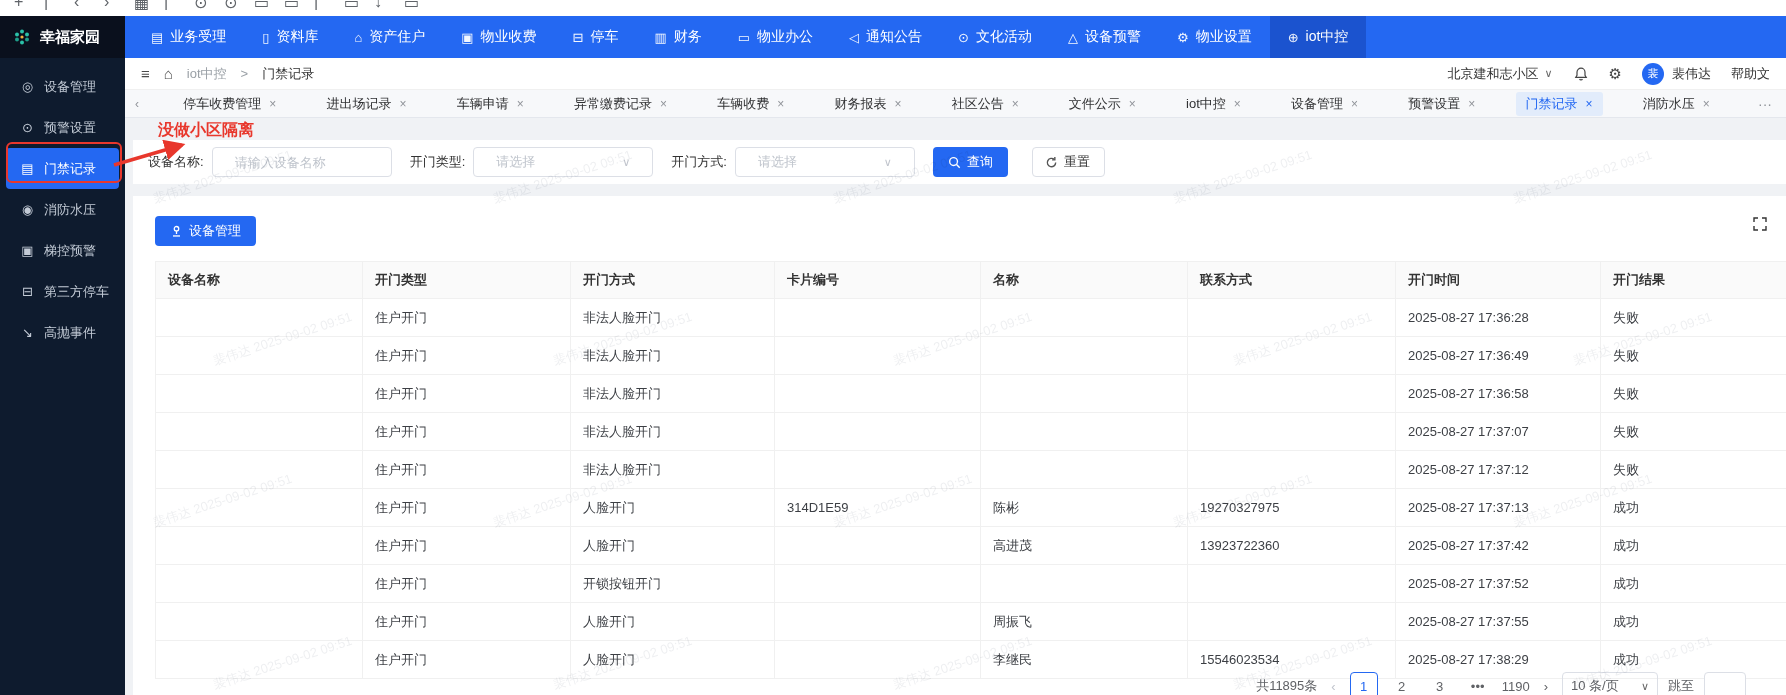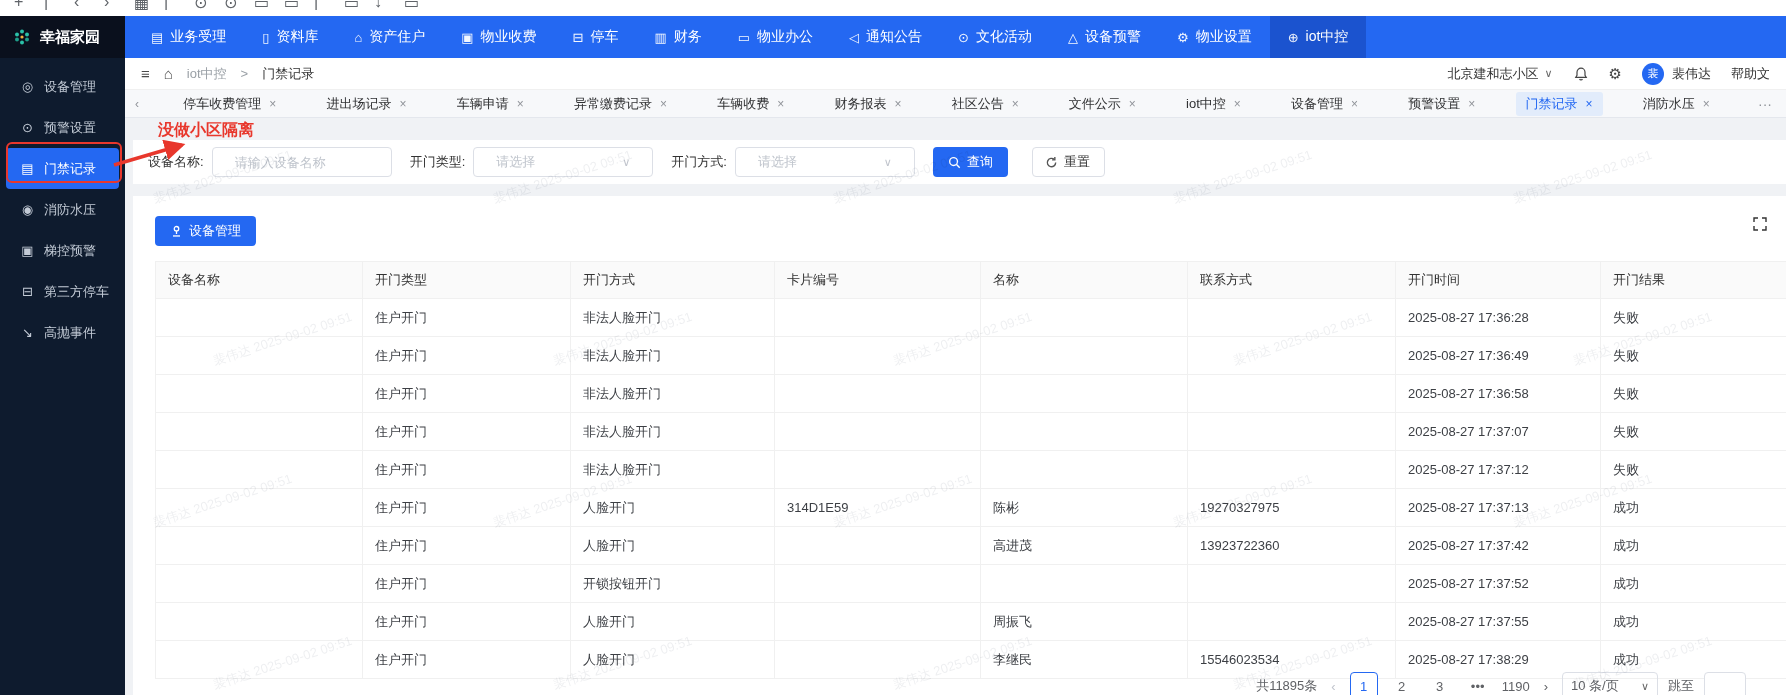--- a/index.html
+++ b/index.html
@@ -71,21 +71,21 @@
   .btn-primary{background:#2468f2;color:#fff;}
   .btn-plain{background:#fff;border-color:#dcdfe6;color:#333;}
 
   
   .main-card{position:absolute;top:138px;left:8px;right:0;bottom:0;background:#fff;
     padding:20px 0 0 22px;box-sizing:border-box;overflow:hidden;}
   .fullscreen{position:absolute;top:20px;right:18px;cursor:pointer;}
 
   table{border-collapse:collapse;table-layout:fixed;width:1661px;font-size:13px;margin-top:15px;
     border-top:1px solid #f0f0f0;border-left:1px solid #f0f0f0;}
-  th{background:#fafafa;font-weight:normal;color:#333;text-align:left;padding:0 12px;height:36px;
+  th{background:#fafafa;font-weight:bold;color:#333;text-align:left;padding:0 12px;height:36px;
     border-right:1px solid #f0f0f0;border-bottom:1px solid #f0f0f0;overflow:hidden;white-space:nowrap;}
   td{color:#3c3f44;padding:0 12px;height:37px;border-right:1px solid #f0f0f0;
     border-bottom:1px solid #f0f0f0;overflow:hidden;white-space:nowrap;}
 
   
   .pagination{position:absolute;top:476px;left:0;right:0;display:flex;justify-content:flex-end;
     align-items:center;gap:10px;padding-right:40px;font-size:13px;color:#606266;}
   .pg-arrow{color:#c0c4cc;padding:0 4px;cursor:pointer;}
   .pg-arrow.next{color:#606266;}
   .pg-num{min-width:28px;height:28px;display:flex;align-items:center;justify-content:center;

